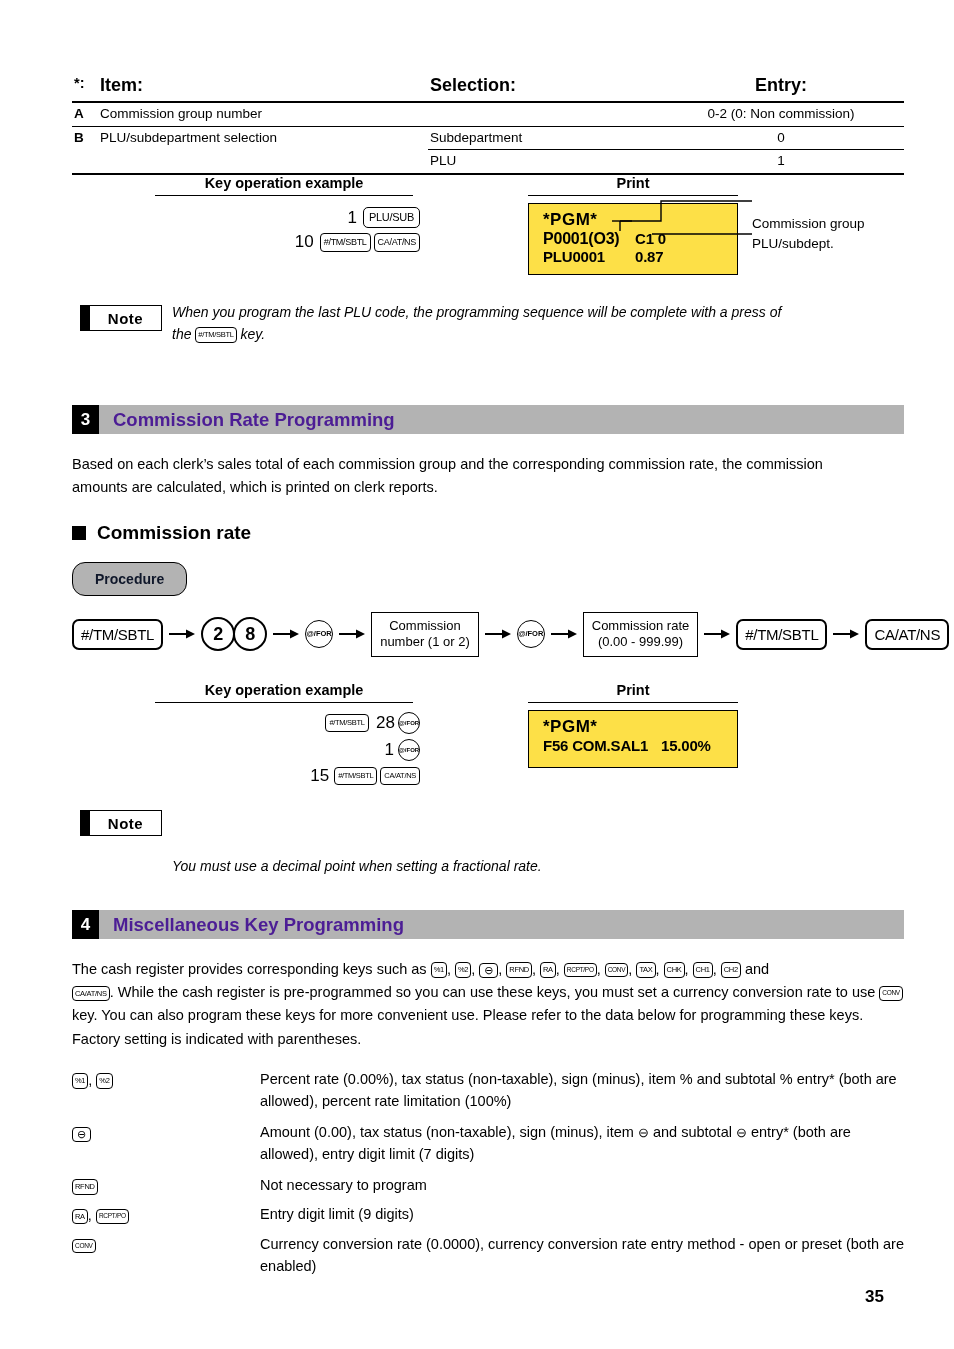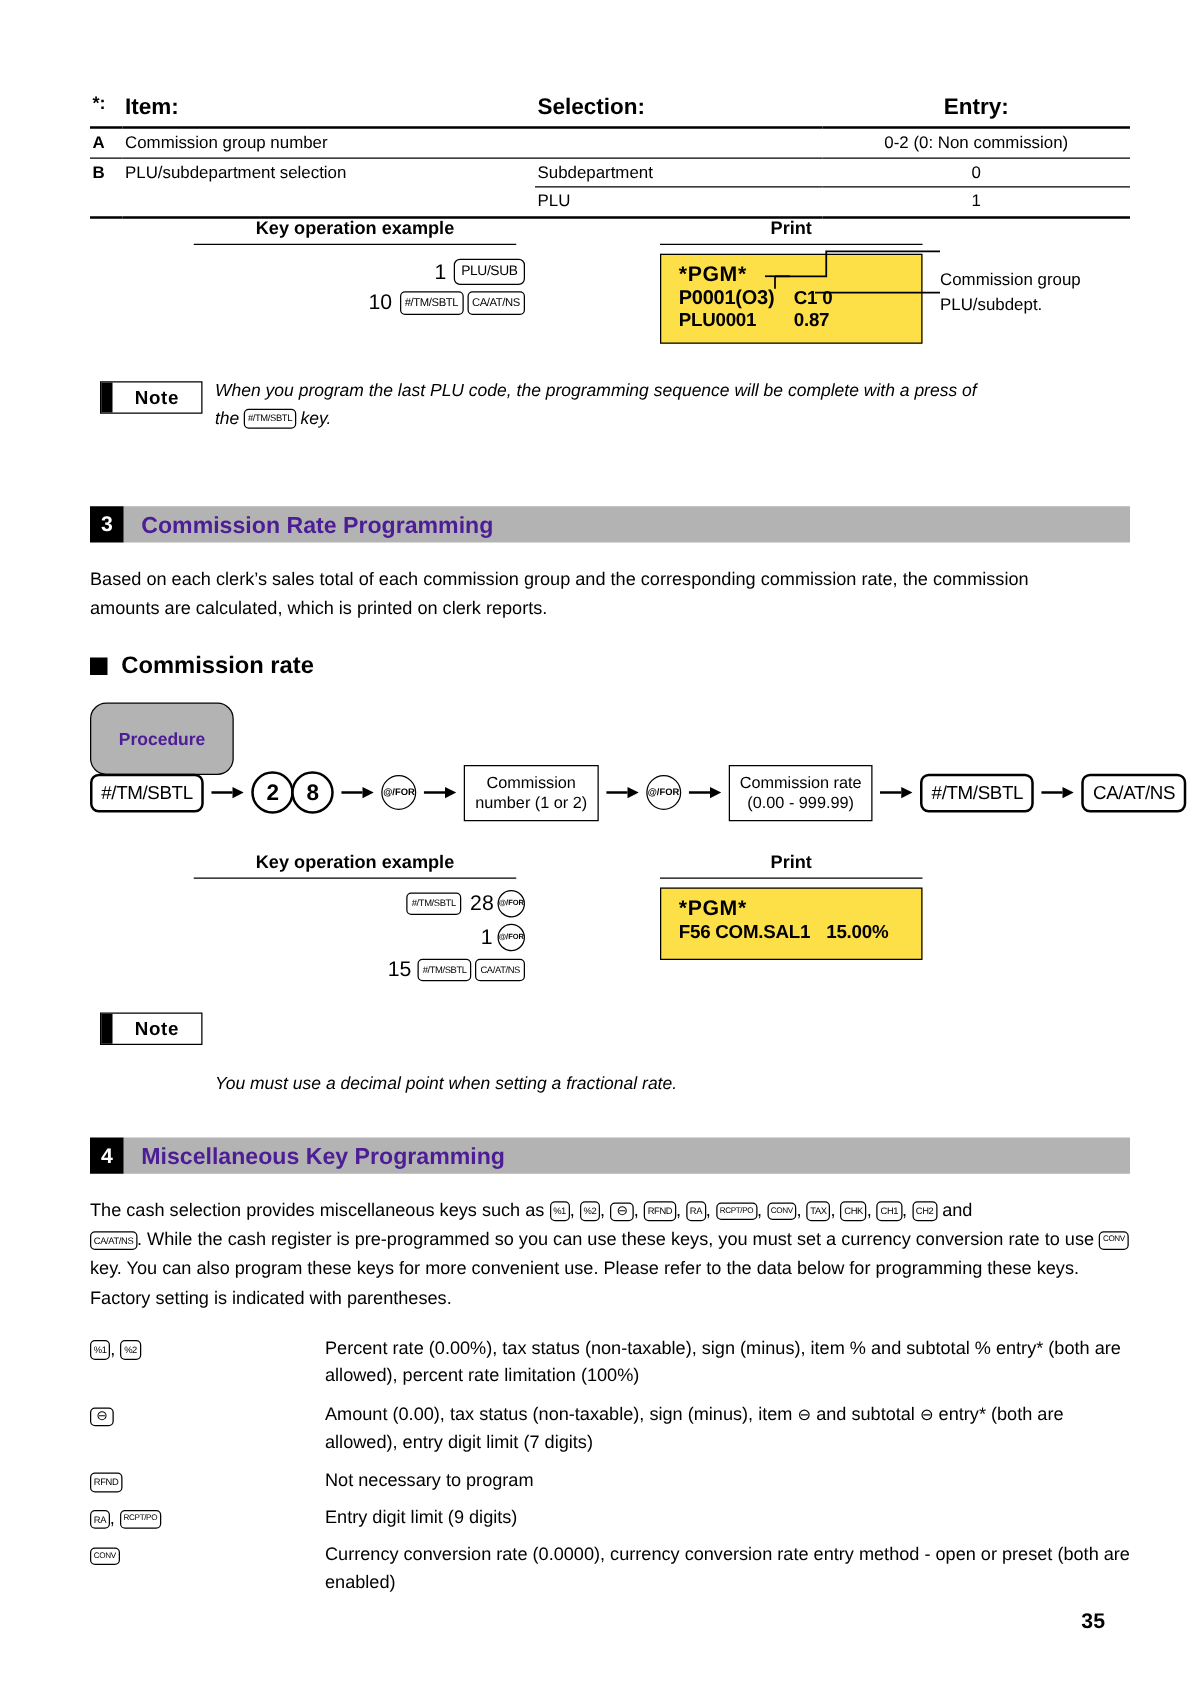--- a/index.html
+++ b/index.html
@@ -87,22 +87,22 @@
     display:flex; align-items:center; height:26px; width:82px;
   }
   .note-badge .bar { width:9px; background:#000; height:100%; }
   .note-badge .txt { flex:1; text-align:center; font-weight:bold; font-size:15px; letter-spacing:0.5px;}
   .note-text { position:absolute; font-style:italic; font-size:14px; line-height:1.55; }
 
   
   .procedure {
     position:absolute;
     background:#b3b3b3; border:1.4px solid #000; border-radius:13px;
-    font-weight:bold; font-size:14px; color:#4c1d95;
-    padding:20px 22px;
+    font-weight:bold; font-size:14px; color:#0f172a;
+    padding:8px 22px;
   }
 
   
   .flow { position:absolute; display:flex; align-items:center; }
   .arrow { display:inline-flex; align-items:center; margin:0 6px; }
   .flowbox {
     border:1.6px solid #000; background:#fff; font-size:13px; line-height:1.25;
     padding:5px 8px; text-align:center; white-space:nowrap;
   }
 
@@ -328,21 +328,21 @@
     <div class="txt">Note</div>
   </div>
   <div class="note-text" style="left:172px; top:808px; width:700px;margin-top:48px;">You must use a decimal point when setting a fractional rate.</div>
 
   <div class="secbar" style="left:72px; top:910px; width:832px;">
     <div class="secnum">4</div>
     <div class="secttl">Miscellaneous Key Programming</div>
   </div>
 
   <div class="body-p" style="left:72px; top:958px; width:834px;">
-    <span>The cash selection provides miscellaneous keys such as</span>
+    <span>The cash register provides corresponding keys such as</span>
     <span class="key xs">%1</span>,
     <span class="key xs">%2</span>,
     <span class="key xs" style="font-size:11px;padding:1px 4px;">⊖</span>,
     <span class="key xs">RFND</span>,
     <span class="key xs">RA</span>,
     <span class="key xs" style="font-size:6.5px;">RCPT/PO</span>,
     <span class="key xs" style="font-size:6.5px;">CONV</span>,
     <span class="key xs">TAX</span>,
     <span class="key xs">CHK</span>,
     <span class="key xs">CH1</span>,

